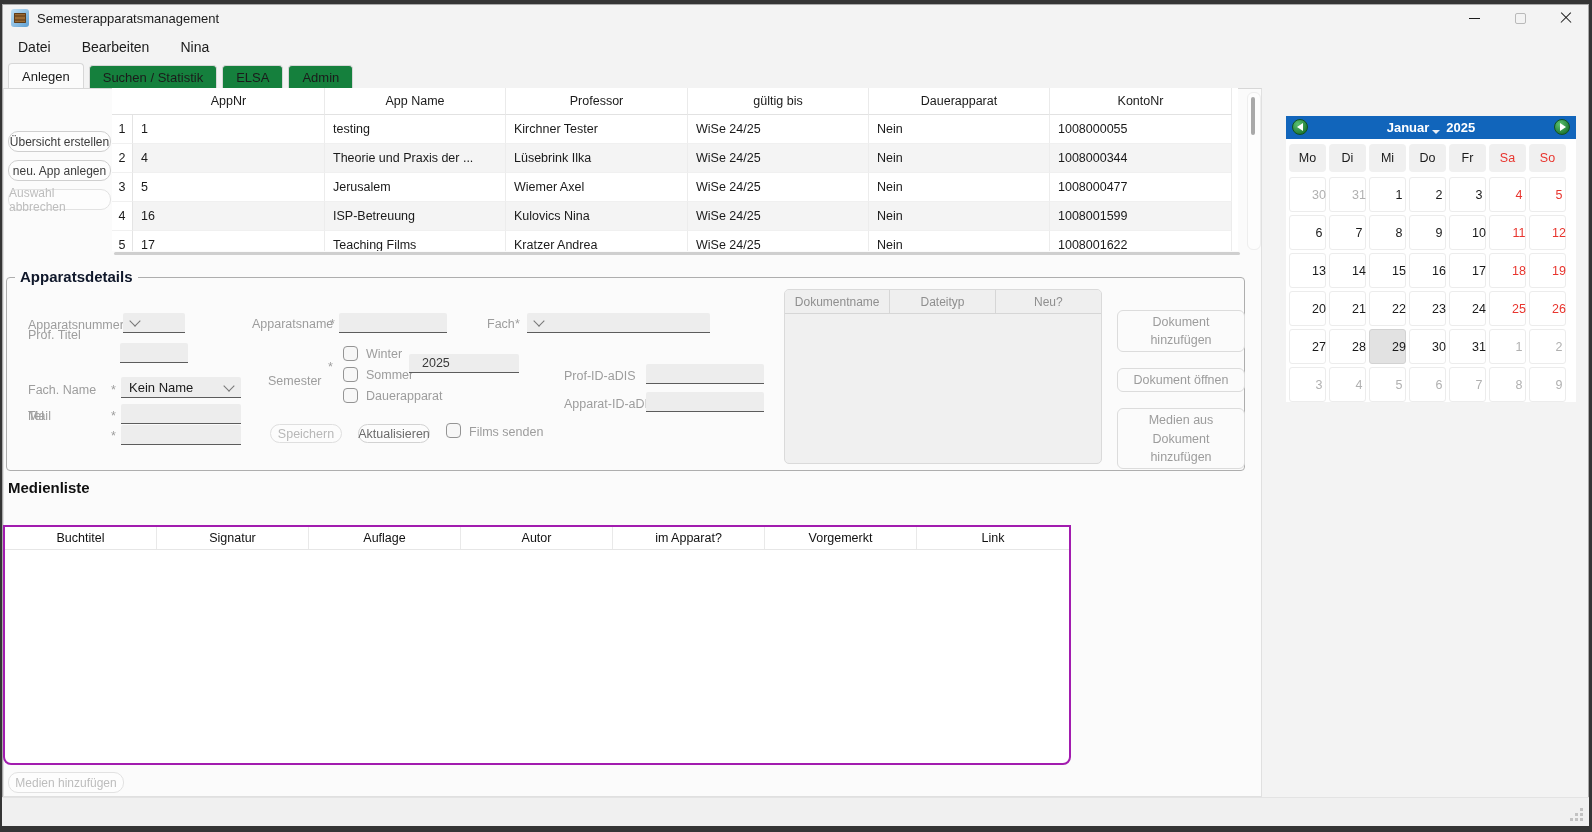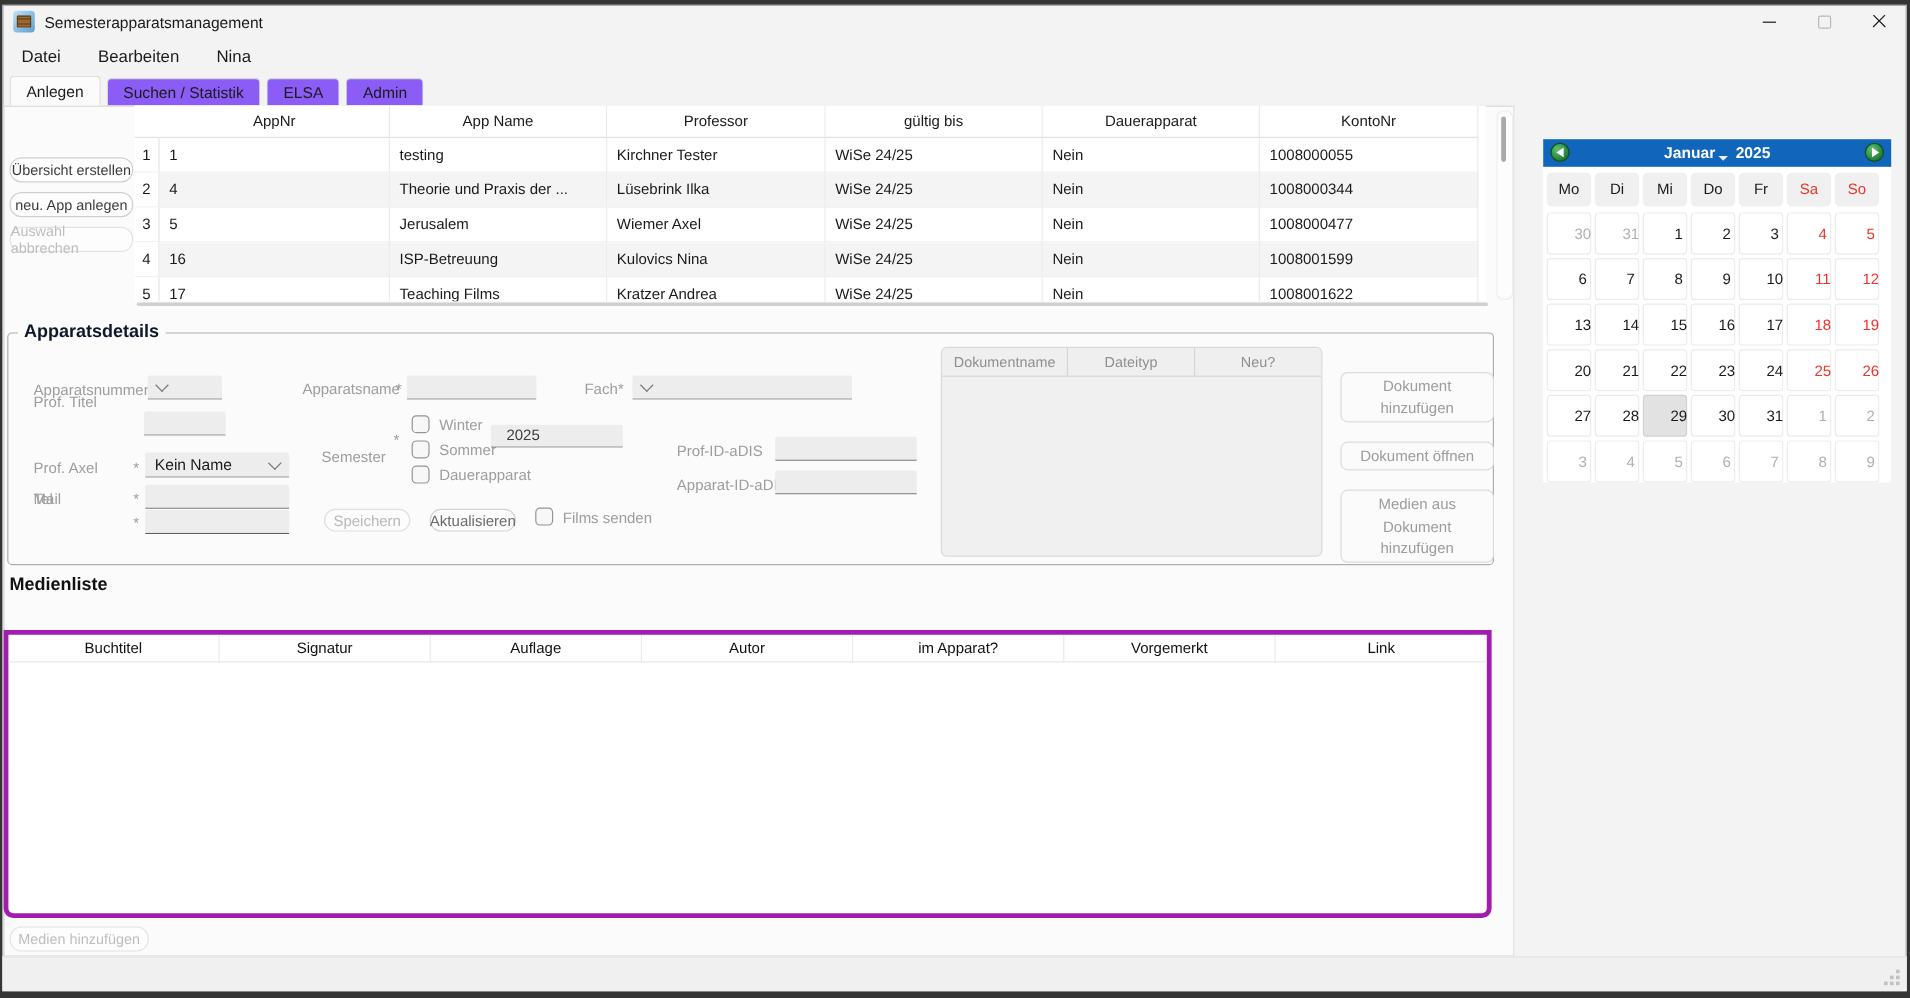--- a/index.html
+++ b/index.html
@@ -23,21 +23,21 @@
   .ic-close:before,.ic-close:after{content:"";position:absolute;left:-1px;top:5px;width:14px;height:1.4px;background:#1b1b1b;}
   .ic-close:before{transform:rotate(45deg);} .ic-close:after{transform:rotate(-45deg);}
 
   
   .menubar{position:absolute;left:2px;top:34px;height:26px;display:flex;align-items:center;gap:31px;padding-left:16px;}
   .menu-item{font-size:14px;color:#1b1b1b;}
 
   
   .tabstrip{position:absolute;left:8px;top:64px;height:24px;display:flex;align-items:flex-end;gap:5px;}
   .tab{height:22px;display:flex;align-items:center;padding:0 13px;font-size:13px;color:#1b1b1b;
-       background:#8b5cf6;border:1px solid #d7d7d7;border-bottom:none;border-radius:4px 4px 0 0;}
+       background:#15803d;border:1px solid #d7d7d7;border-bottom:none;border-radius:4px 4px 0 0;}
   .tab.active{height:24px;background:#fbfbfb;position:relative;z-index:2;}
 
   
   .tabpage{position:absolute;left:3px;top:88px;width:1259px;height:709px;background:#fbfbfb;
            border:1px solid #e0e0e0;border-top:1px solid #d7d7d7;box-sizing:border-box;}
 
   
   .side-btn{position:absolute;left:8px;width:101px;height:19px;border-radius:10px;border:1px solid #cfcfcf;
             background:#fdfdfd;font-size:12px;color:#3c3c3c;display:flex;align-items:center;justify-content:center;}
   .side-btn.disabled{color:#bdbdbd;border-color:#e2e2e2;}
@@ -80,22 +80,22 @@
   .dochead .dcell{height:23px;display:flex;align-items:center;justify-content:center;font-size:12px;color:#8f8f8f;
                   border-right:1px solid #d6d6d6;}
   .dochead .dcell:last-child{border-right:none;}
   .docbtns{position:absolute;left:1117px;top:310px;width:128px;display:flex;flex-direction:column;gap:16px;}
   .docbtn{border:1px solid #dcdcdc;border-radius:6px;background:#fbfbfb;color:#9c9c9c;font-size:12.5px;
           display:flex;align-items:center;justify-content:center;text-align:center;min-height:22px;padding:2px 4px;box-sizing:border-box;line-height:1.45;}
   .docbtn.tall{min-height:46px;}
 
   
   .medien-title{position:absolute;left:8px;top:479px;font-size:15px;font-weight:bold;color:#111;}
-  .medienpanel{position:absolute;left:3px;top:525px;width:1240px;height:240px;background:#fff;
-               border:4px solid #a21caf;border-radius:0 0 8px 8px;box-sizing:border-box;overflow:hidden;}
+  .medienpanel{position:absolute;left:3px;top:525px;width:1068px;height:240px;background:#fff;
+               border:2px solid #a21caf;border-radius:0 0 8px 8px;box-sizing:border-box;overflow:hidden;}
   .medhead{display:grid;grid-template-columns:repeat(7,1fr);border-bottom:1px solid #e6e6e6;}
   .medhead .mcell{height:22px;display:flex;align-items:center;justify-content:center;font-size:12.5px;color:#111;
                   border-right:1px solid #e9e9e9;}
   .medhead .mcell:last-child{border-right:none;}
   .medien-add{position:absolute;left:8px;top:772px;width:114px;height:19px;}
 
   
   .statusbar{position:absolute;left:2px;top:797px;width:1587px;height:28px;background:#f0f0f0;border-top:1px solid #e3e3e3;}
   .grip{position:absolute;right:6px;bottom:5px;width:13px;height:13px;}
   .grip i{position:absolute;width:3px;height:3px;background:#c2c2c2;}
@@ -240,21 +240,21 @@
   </div>
 
   <div class="flabel" style="left:28px;top:318px;">Apparatsnummer</div>
   <div class="ffield fselect" style="left:123px;top:313px;width:62px;height:20px;">
       <span class="chev"></span>
     </div>
 
   <div class="flabel" style="left:28px;top:328px;">Prof. Titel</div>
   <div class="ffield" style="left:120px;top:343px;width:68px;height:20px;"></div>
 
-  <div class="flabel" style="left:28px;top:383px;">Prof. Axel</div>
+  <div class="flabel" style="left:28px;top:383px;">Fach. Name</div>
   <div class="star" style="left:111px;top:383px;">*</div>
   <div class="ffield fselect dark-text" style="left:121px;top:377px;width:120px;height:21px;">
     <span>Kein Name</span>
     <span class="chev"></span>
   </div>
 
   <div class="flabel" style="left:28px;top:409px;">Mail</div>
   <div class="star" style="left:111px;top:409px;">*</div>
   <div class="ffield" style="left:121px;top:404px;width:120px;height:20px;"></div>
 

